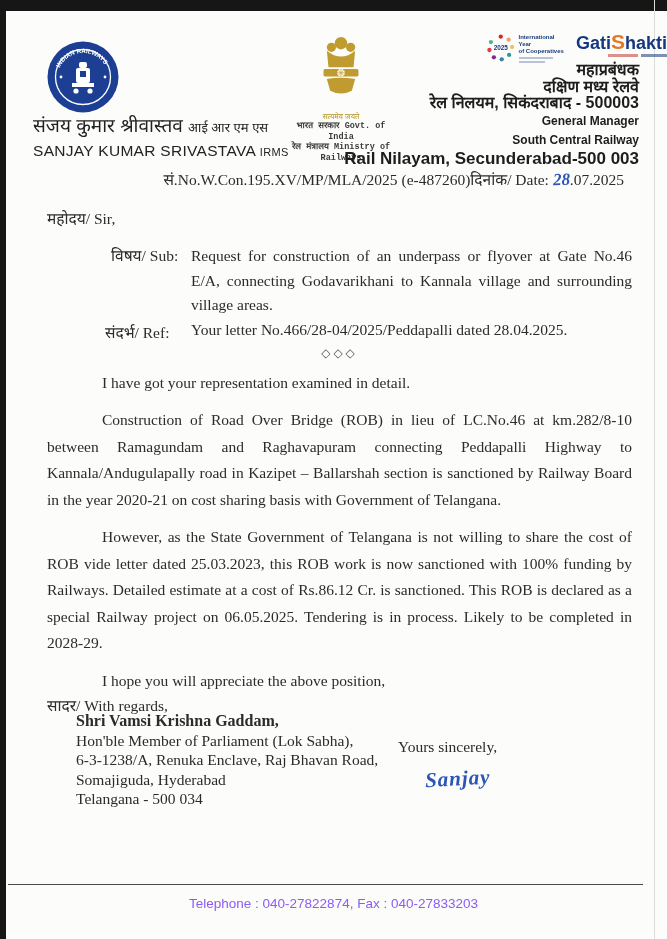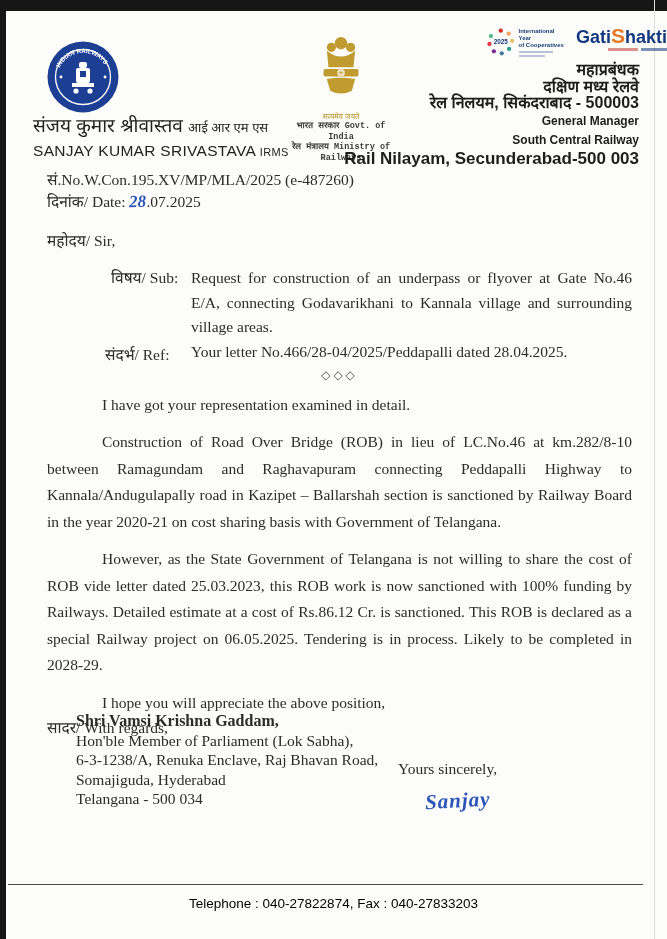--- a/index.html
+++ b/index.html
@@ -23,38 +23,38 @@
   .sender-names { position:absolute; left:33px; top:114px; font-family:"Liberation Sans", sans-serif; font-weight:normal; color:#222; }
   .sender-hindi  { font-size:19px; line-height:24px; }
   .sender-hindi .suffix { font-size:13px; }
   .sender-en { font-size:15.5px; letter-spacing:0.3px; line-height:21px; }
   .sender-en .suffix { font-size:11px; }
 
   .center-emblem { position:absolute; left:282px; top:32px; width:118px; text-align:center; }
   .motto { font-size:7.5px; color:#b69327; margin-top:1px; font-family:"Liberation Sans", sans-serif; }
   .gov-line { font-size:8.5px; color:#3a3a3a; font-family:Liberation Mono, monospace; font-weight:bold; line-height:10.5px; }
 
-  .right-logos { position:absolute; left:486px; top:27px; display:flex; align-items:flex-start; gap:8px; }
+  .right-logos { position:absolute; left:486px; top:33px; display:flex; align-items:flex-start; gap:8px; }
   .iyc { display:flex; gap:3px; align-items:center; }
   .iyc-label { font-size:6px; color:#1b3e7a; font-family:"Liberation Sans", sans-serif; font-weight:bold; line-height:7px; }
   .iyc-bar { height:2px; background:#b9c3d8; margin-top:2px; }
   .gatishakti { font-family:"Liberation Sans", sans-serif; font-weight:bold; font-size:18px; color:#14387f; line-height:18px; }
   .gatishakti .s-swirl { color:#e87722; font-size:21px; }
   .gs-sub { display:flex; gap:3px; margin-top:2px; justify-content:flex-end; }
   .gs-sub i { display:block; height:3px; width:30px; background:#c0392b; opacity:.55; }
   .gs-sub i+i { background:#14387f; width:26px; }
 
   .gm-block { position:absolute; right:28px; top:62px; text-align:right; font-family:"Liberation Sans", sans-serif; font-weight:bold; color:#1d1d1d; }
   .gm-hi { font-size:16px; line-height:16.5px; }
   .gm-en-big { font-size:12px; line-height:19px; }
   .gm-en-sm  { font-size:17px; line-height:17px; }
 
   
   .content { position:absolute; left:47px; top:168px; width:585px; font-size:15.5px; }
-  .ref-row { display:flex; justify-content:flex-end;flex-direction:column; }
+  .ref-row { display:flex; justify-content:flex-end; }
   .date-cell { margin-right:8px; }
   .hand { color:#2b55b8; font-weight:bold; font-style:italic; font-size:17px; display:inline-block; transform:rotate(-2deg); }
   .salutation { margin-top:17px; }
   .sub-row { display:flex; margin-top:15px; }
   .sub-row .spacer1 { width:64px; flex:none; }
   .sub-row .label { width:80px; flex:none; }
   .sub-row .text { flex:1; text-align:justify; line-height:24.5px; }
   .ref2-row { display:flex; margin-top:3px; }
   .ref2-row .spacer2 { width:58px; flex:none; }
   .ref2-row .label { width:86px; flex:none; }
@@ -64,21 +64,21 @@
   .para.first { margin-top:9px; }
   .regards { }
   .sincerely { margin-top:22px; margin-left:351px; }
   .signature { margin-top:9px; margin-left:378px; color:#2b55b8; font-style:italic; font-weight:bold; font-size:21px; transform:rotate(-3deg); width:120px; letter-spacing:1px; }
   .signatory { text-align:right; margin-top:5px; }
 
   .recipient { position:absolute; left:76px; top:711px; font-size:15.5px; line-height:19.5px; }
   .recipient .r0 { font-weight:bold; font-size:16px; }
 
   .footer-line { position:absolute; left:8px; right:24px; top:884px; height:1px; background:#4a4a4a; }
-  .footer-text { position:absolute; left:0; right:0; top:896px; text-align:center; font-family:"Liberation Sans", sans-serif; font-size:13.5px; color:#000000; }
+  .footer-text { position:absolute; left:0; right:0; top:896px; text-align:center; font-family:"Liberation Sans", sans-serif; font-size:13.5px; color:#8b5cf6; }
 </style>
 </head>
 <body>
 
 <div class="page">
 
   <div class="scan-top"></div>
   <div class="scan-left"></div>
   <div class="scan-right"></div>
 

